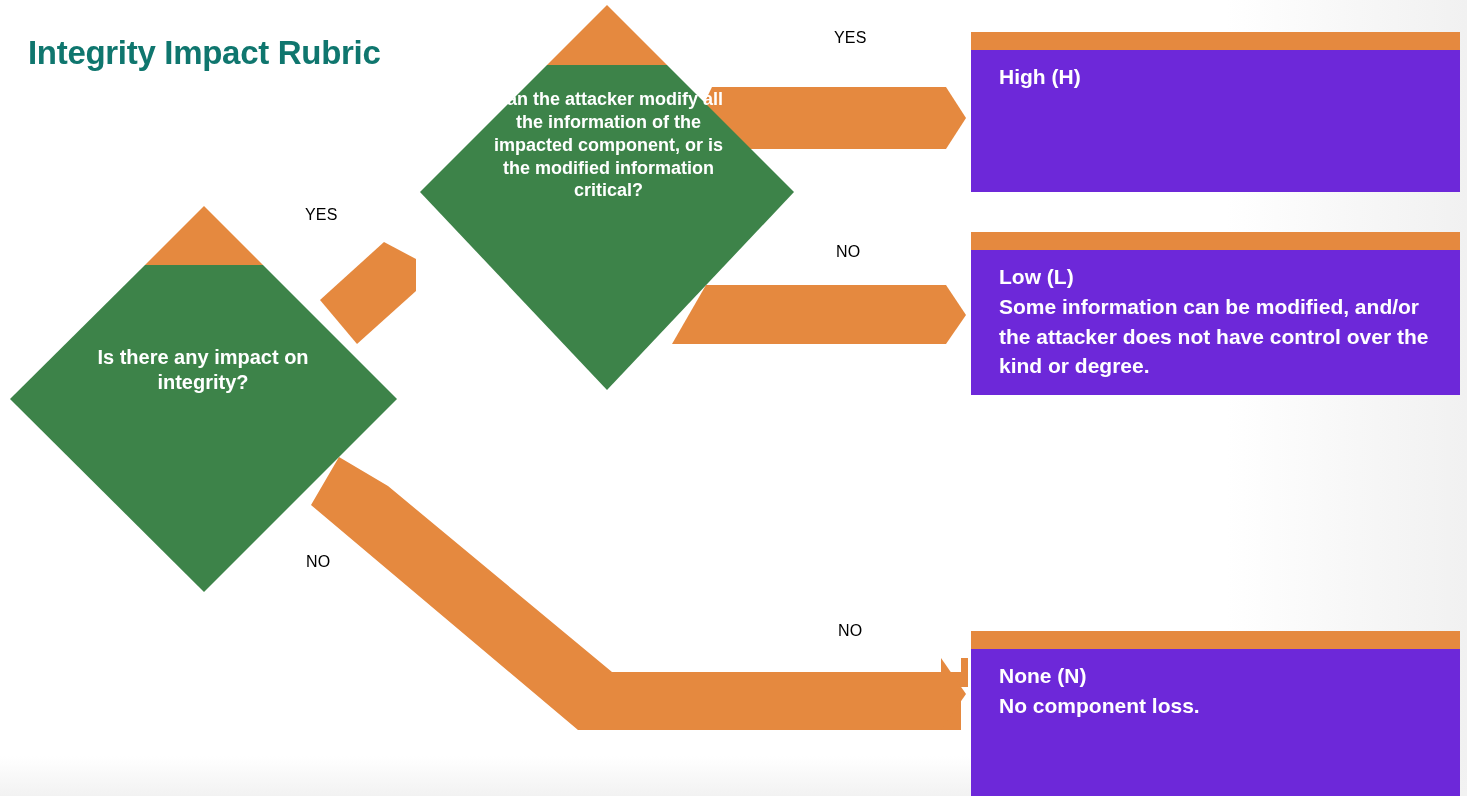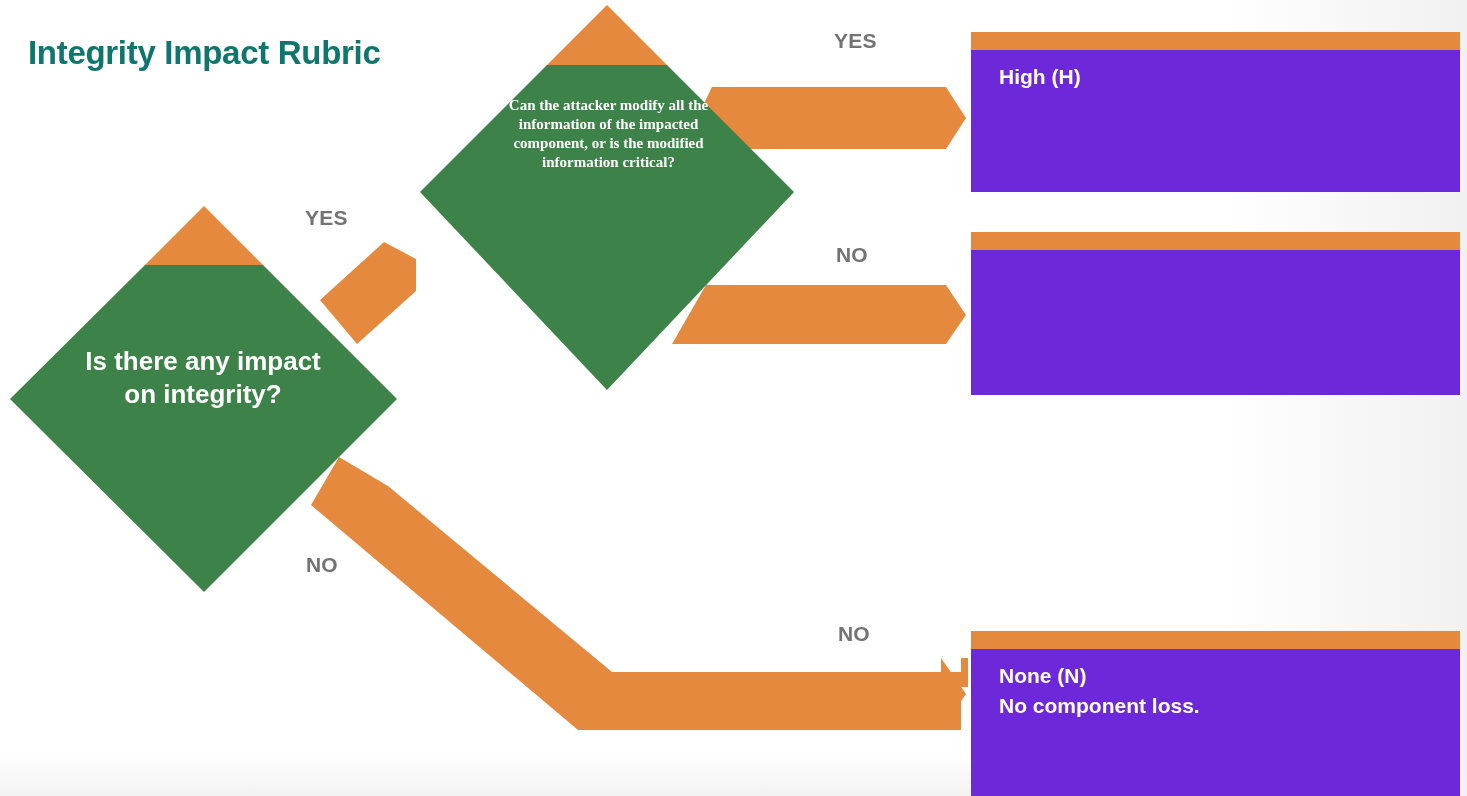--- a/index.html
+++ b/index.html
@@ -70,36 +70,35 @@
     color: #ffffff;
     font-weight: bold;
     text-align: center;
     line-height: 1.27;
     pointer-events: none;
   }
   #diamond1-text {
     left: 78px;
     top: 345px;
     width: 250px;
-    font-size: 26px;
+    font-size: 20px;
   }
   #diamond2-text {
     left: 487px;
-    top: 96px;
+    top: 88px;
     width: 243px;
-    font-size: 15px;
-    font-family: Liberation Serif, serif;
+    font-size: 18px;
   }
 
   
   .edge-label {
     position: absolute;
-    font-size: 21px;
-    font-weight: bold;
-    color: #737373;
+    font-size: 16px;
+    font-weight: normal;
+    color: #000000;
     letter-spacing: 0.2px;
   }
   #label-yes-1 { left: 305px; top: 206px; }
   #label-no-1  { left: 306px; top: 553px; }
   #label-yes-2 { left: 834px; top: 29px; }
   #label-no-2  { left: 836px; top: 243px; }
   #label-no-3  { left: 838px; top: 622px; }
 
   
   .outcome {
@@ -177,20 +176,22 @@
   <div class="outcome" id="box-high">
     <div class="topbar"></div>
     <div class="body">
       <span class="oc-title">High (H)</span>
     </div>
   </div>
 
   <div class="outcome" id="box-low">
     <div class="topbar"></div>
     <div class="body">
+      <span class="oc-title">Low (L)</span>
+      <span class="oc-desc">Some information can be modified, and/or the attacker does not have control over the kind or degree.</span>
     </div>
   </div>
 
   <div class="outcome" id="box-none">
     <div class="topbar"></div>
     <div class="body">
       <span class="oc-title">None (N)</span>
       <span class="oc-desc">No component loss.</span>
     </div>
   </div>

